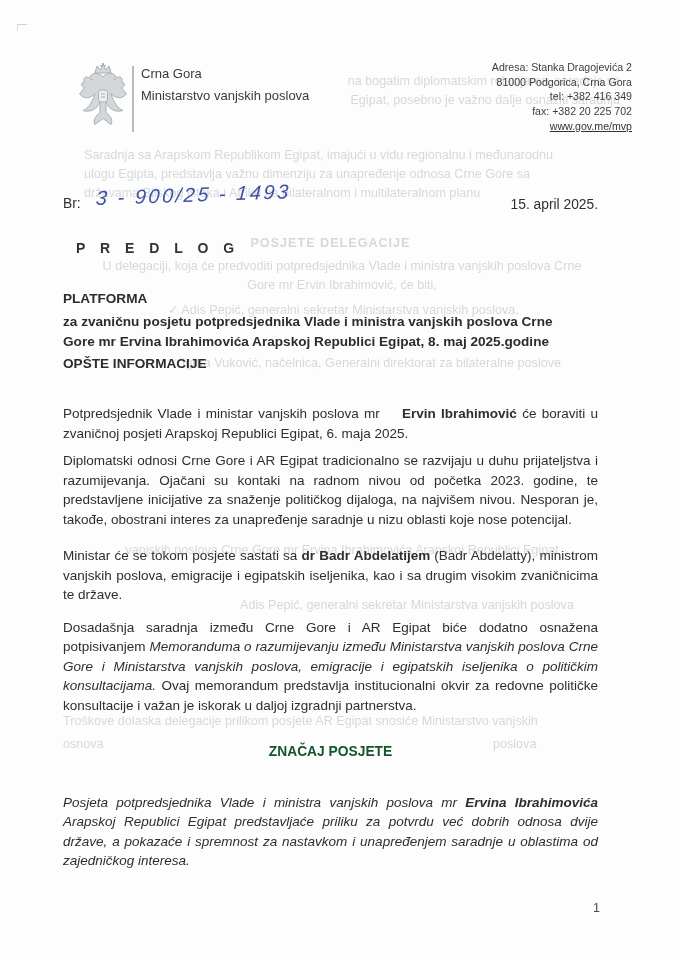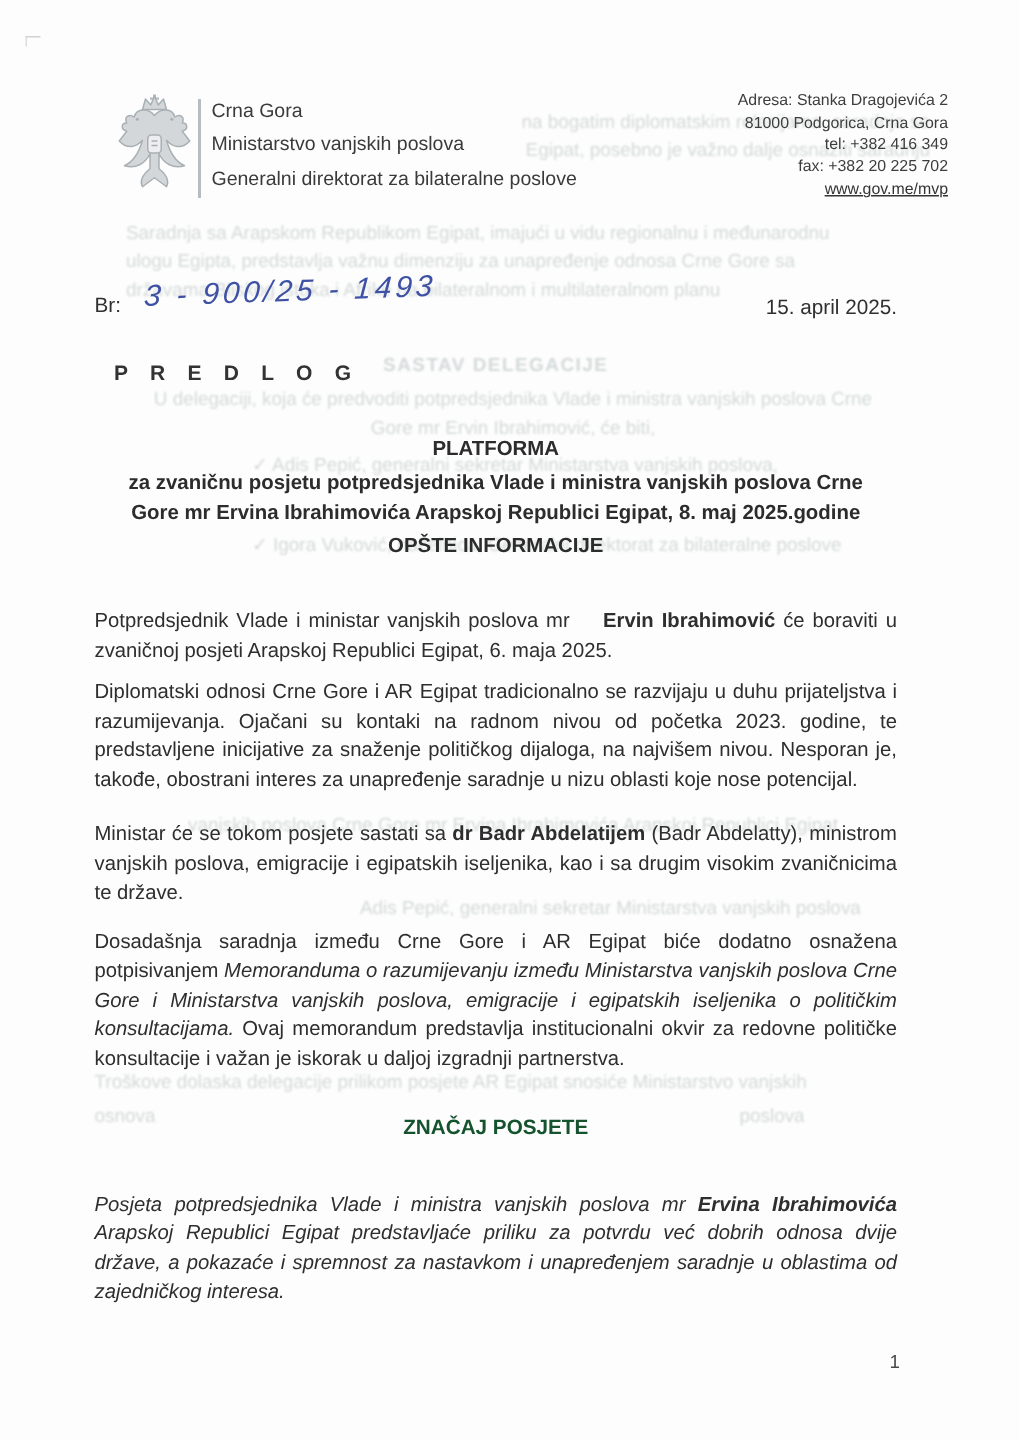--- a/index.html
+++ b/index.html
@@ -27,21 +27,21 @@
   .br-row { position:absolute; left:63px; top:196px; width:535px; font-size:13.8px; }
   .handwriting {
     position:absolute; left:33px; top:-9px;
     font-size:20px; font-style:italic; letter-spacing:2.5px;
     transform:rotate(-2deg) skewX(-6deg); transform-origin:left center;
     white-space:nowrap;
   }
   .date { position:absolute; right:0; top:1px; }
   
   .predlog { position:absolute; left:76px; top:240px; font-size:14px; font-weight:700; letter-spacing:5.5px; color:#333; }
-  .title-block { position:absolute; left:63px; top:291px; width:535px; text-align:center; font-weight:700; font-size:13.6px; color:#2c2c2c; }
+  .title-block { position:absolute; left:63px; top:291px; width:535px; font-weight:700; font-size:13.6px; color:#2c2c2c; }
   .title-heading { margin-bottom:6px; }
   .title-line { line-height:20px; white-space:nowrap; }
   .section-heading { margin-top:4px; }
   
   .body-text { position:absolute; left:63px; top:404px; width:535px;
     font-size:13.5px; line-height:19.5px; text-align:justify; color:#2e2e2e; }
   .body-text p { margin:0; }
   .p1 { margin-bottom:8px !important; }
   .p2 { margin-bottom:17px !important; }
   .p3 { margin-bottom:13px !important; }
@@ -59,21 +59,21 @@
   <div class="bleed" style="left:228px; top:72px; width:392px; text-align:right;">
     <div>na bogatim diplomatskim relacijama, saradnja se</div>
     <div>Egipat, posebno je važno dalje osnažiti saradnju</div>
   </div>
   <div class="bleed" style="left:84px; top:146px; width:516px; text-align:justify;">
     <div>Saradnja sa Arapskom Republikom Egipat, imajući u vidu regionalnu i međunarodnu</div>
     <div>ulogu Egipta, predstavlja važnu dimenziju za unapređenje odnosa Crne Gore sa</div>
     <div>državama Bliskog istoka i Afrike na bilateralnom i multilateralnom planu</div>
   </div>
   <div class="bleed bold" style="left:63px; top:234px; width:535px; text-align:center;">
-    <div>SASTAV DELEGACIJE</div>
+    <div>POSJETE DELEGACIJE</div>
   </div>
   <div class="bleed" style="left:84px; top:257px; width:516px; text-align:center;">
     <div>U delegaciji, koja će predvoditi potpredsjednika Vlade i ministra vanjskih poslova Crne</div>
     <div>Gore mr Ervin Ibrahimović, će biti,</div>
   </div>
   <div class="bleed" style="left:168px; top:301px;">
     <div>✓  Adis Pepić, generalni sekretar Ministarstva vanjskih poslova,</div>
   </div>
   <div class="bleed" style="left:84px; top:541px; width:516px; text-align:center;">
     <div>vanjskih poslova Crne Gore mr Ervina Ibrahimovića Arapskoj Republici Egipat</div>
@@ -104,21 +104,20 @@
         <circle cx="37.5" cy="19.5" r="1" fill="#a9b0b4" stroke="none"></circle>
         <rect x="21.5" y="30" width="9" height="12" rx="2.5" fill="#eceeef"></rect>
         <path d="M24 34 h4 M24 37 h4" stroke="#a9b0b4" stroke-width="1" fill="none"></path>
       </g>
     </svg>
   </div>
   <div class="head-divider"></div>
   <div class="org">
     <div>Crna Gora</div>
     <div>Ministarstvo vanjskih poslova</div>
-    <div>Generalni direktorat za bilateralne poslove</div>
   </div>
   <div class="address">
     <div>Adresa: Stanka Dragojevića 2</div>
     <div>81000 Podgorica, Crna Gora</div>
     <div>tel: +382 416 349</div>
     <div>fax: +382 20 225 702</div>
     <div><span class="website">www.gov.me/mvp</span></div>
   </div>
 
   <div class="br-row">

